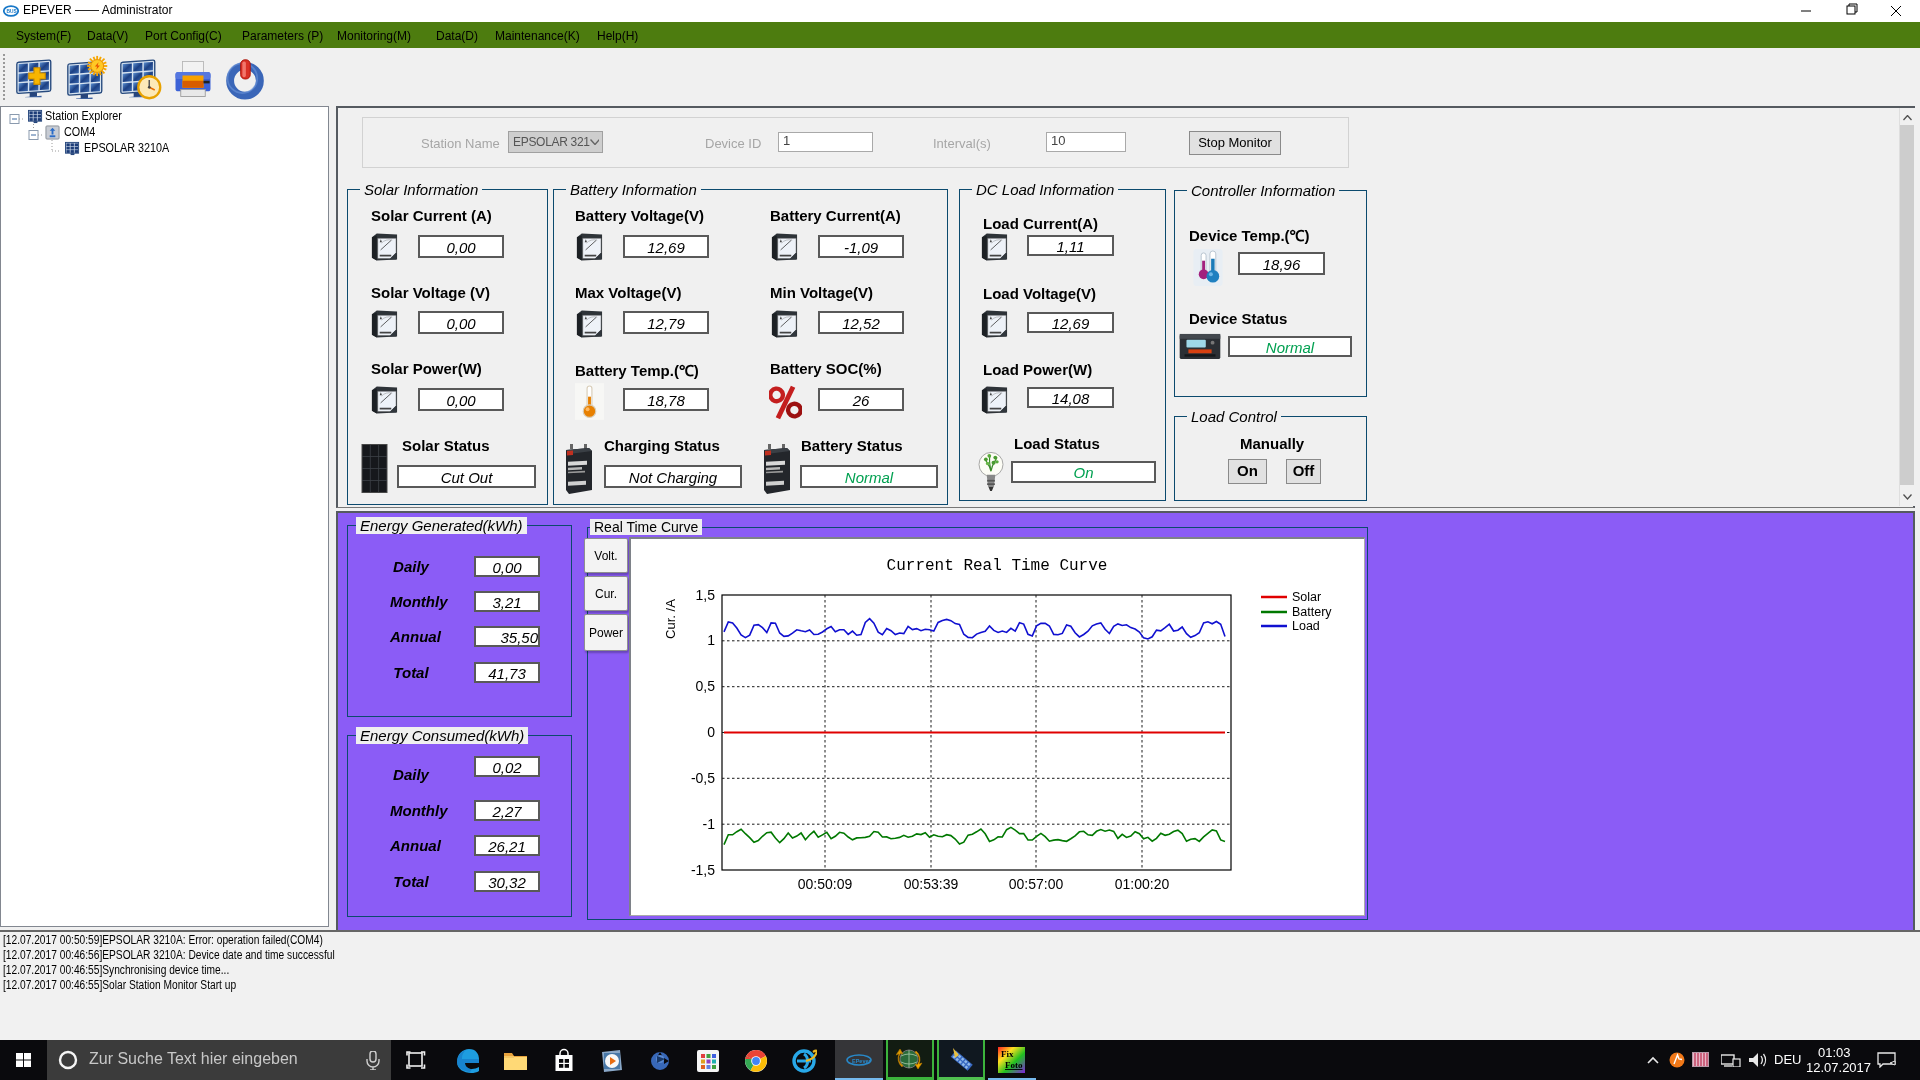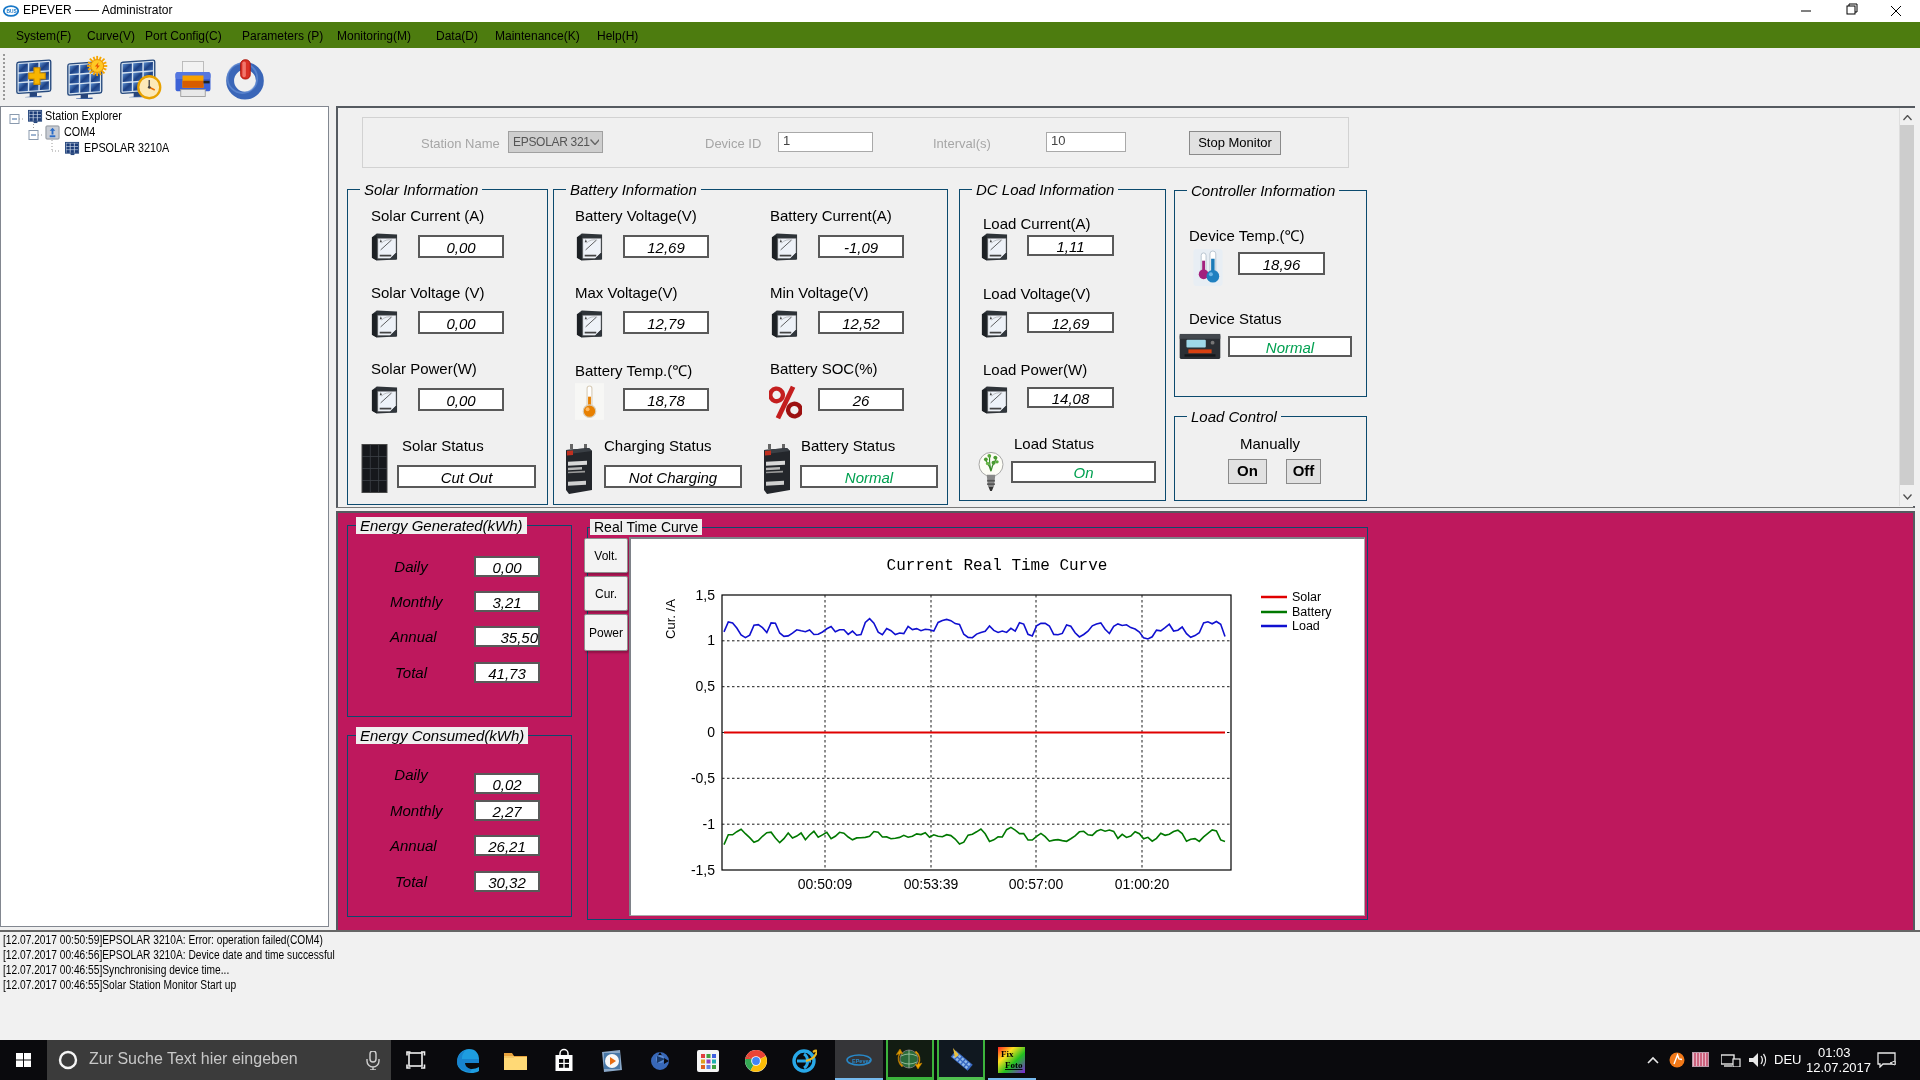--- a/index.html
+++ b/index.html
@@ -6,27 +6,27 @@
 body{font-family:"Liberation Sans",sans-serif;background:#f0f0f0;position:relative;}
 .abs{position:absolute;}
 #titlebar{left:0;top:0;width:1920px;height:22px;background:#fff;}
 #title-text{left:23px;top:3px;font-size:12px;color:#000;}
 #menubar{left:0;top:22px;width:1920px;height:26px;background:#4d7c0f;}
 .menu{position:absolute;top:7px;font-size:12px;color:#000;}
 #toolbar{left:0;top:48px;width:1920px;height:58px;background:#f0f0f0;}
 #treepanel{left:0;top:106px;width:329px;height:821px;background:#fff;border:1px solid #828790;}
 .treerow{position:absolute;font-size:12px;color:#000;white-space:nowrap;transform:scaleX(0.9);transform-origin:0 0;}
 #mainpanel{left:336px;top:106px;width:1579px;height:402px;background:#f0f0f0;border:2px solid #555a60;border-bottom:1px solid #777;}
-#botpanel{left:336px;top:511px;width:1579px;height:473px;background:#be185d;border:2px solid #555a60;}
+#botpanel{left:336px;top:511px;width:1579px;height:473px;background:#8b5cf6;border:2px solid #555a60;}
 #logpanel{left:0;top:930px;width:1920px;height:110px;background:#f1f1f1;border-top:2px solid #666;}
 .logline{position:absolute;left:3px;font-size:12px;color:#000;white-space:nowrap;transform:scaleX(0.85);transform-origin:0 0;}
 #taskbar{left:0;top:1040px;width:1920px;height:40px;background:#0a0a0d;padding-left:6px;}
 .group{position:absolute;border:1px solid #0c4a6e;}
 .gtitle{position:absolute;top:-9px;font-size:15px;font-style:italic;background:#f0f0f0;padding:0 4px;white-space:nowrap;color:#000;}
-.blabel{position:absolute;font-size:15px;font-weight:normal;color:#000;white-space:nowrap;}
+.blabel{position:absolute;font-size:15px;font-weight:bold;color:#000;white-space:nowrap;}
 .vbox{position:absolute;background:#fff;border:2px solid #595959;font-size:15px;font-style:italic;color:#000;text-align:center;white-space:nowrap;}
 .vbox span{position:relative;top:1px;}
 .green{color:#00a050;}
 .graylab{position:absolute;font-size:13px;color:#a6a6a6;white-space:nowrap;}
 .tbox{position:absolute;background:#fff;border:1px solid #a9a9a9;font-size:13px;color:#444;padding-left:4px;}
 .btn{position:absolute;background:#e1e1e1;border:1px solid #8a8a8a;font-size:13px;color:#000;text-align:center;}
 .btn.bold{font-weight:bold;font-size:15px;}
 .tab{position:absolute;background:#f3f3f3;border:1px solid #8f8f8f;border-radius:2px;font-size:12px;color:#000;text-align:center;box-shadow:1px 2px 2px rgba(0,0,0,0.25);}
 #chartbox{position:absolute;left:629px;top:537px;width:736px;height:379px;background:#fff;border-top:2px solid #7e8289;border-left:2px solid #7e8289;border-right:1px solid #aaa;border-bottom:1px solid #aaa;}
 .scroll{position:absolute;left:1899px;top:108px;width:16px;height:398px;background:#f0f0f0;border-left:1px solid #dedede;}
@@ -215,21 +215,21 @@
     <span class="abs" id="title-text">EPEVER —— Administrator</span>
     <svg class="abs" style="left:1795px;top:0" width="120" height="22">
       <line x1="6" y1="11" x2="16" y2="11" stroke="#000" stroke-width="1"></line>
       <rect x="52" y="6" width="8" height="8" fill="none" stroke="#000" stroke-width="1"></rect>
       <path d="M54 6 v-2 h8 v8 h-2" fill="none" stroke="#000" stroke-width="1"></path>
       <path d="M96 6 l10 10 M106 6 l-10 10" stroke="#000" stroke-width="1"></path>
     </svg>
   </div>
 <div class="abs" id="menubar">
     <span class="menu" style="left:16px">System(F)</span>
-    <span class="menu" style="left:87px">Curve(V)</span>
+    <span class="menu" style="left:87px">Data(V)</span>
     <span class="menu" style="left:145px">Port Config(C)</span>
     <span class="menu" style="left:242px">Parameters (P)</span>
     <span class="menu" style="left:337px">Monitoring(M)</span>
     <span class="menu" style="left:436px">Data(D)</span>
     <span class="menu" style="left:495px">Maintenance(K)</span>
     <span class="menu" style="left:597px">Help(H)</span>
   </div>
 <div class="abs" id="toolbar">
     <div class="abs" style="left:3px;top:4px;width:2px;height:50px;background-image:repeating-linear-gradient(#f0f0f0 0 2px,#999 2px 4px);"></div>
     <svg class="abs" style="left:15px;top:9px" width="44" height="44">
@@ -411,21 +411,21 @@
     <span class="blabel" style="left:52px;top:80px;font-style:italic;font-size:15px;width:42px;text-align:center;">Monthly</span>
     <div class="vbox" style="left:136px;top:78px;width:66px;height:21px;line-height:17px;"><span>3,21</span></div>
     <span class="blabel" style="left:52px;top:115px;font-style:italic;font-size:15px;width:42px;text-align:center;">Annual</span>
     <div class="vbox" style="left:136px;top:113px;width:66px;height:21px;line-height:17px;text-align:right;"><span>35,50</span></div>
     <span class="blabel" style="left:52px;top:151px;font-style:italic;font-size:15px;width:42px;text-align:center;">Total</span>
     <div class="vbox" style="left:136px;top:149px;width:66px;height:21px;line-height:17px;"><span>41,73</span></div>
     <div class="group" style="left:9px;top:222px;width:225px;height:182px;">
       <span class="gtitle" style="left:8px">Energy Consumed(kWh)</span>
     </div>
     <span class="blabel" style="left:52px;top:253px;font-style:italic;font-size:15px;width:42px;text-align:center;">Daily</span>
-    <div class="vbox" style="left:136px;top:260px;width:66px;height:21px;line-height:17px;"><span>0,02</span></div>
+    <div class="vbox" style="left:136px;top:243px;width:66px;height:21px;line-height:17px;"><span>0,02</span></div>
     <span class="blabel" style="left:52px;top:289px;font-style:italic;font-size:15px;width:42px;text-align:center;">Monthly</span>
     <div class="vbox" style="left:136px;top:287px;width:66px;height:21px;line-height:17px;"><span>2,27</span></div>
     <span class="blabel" style="left:52px;top:324px;font-style:italic;font-size:15px;width:42px;text-align:center;">Annual</span>
     <div class="vbox" style="left:136px;top:322px;width:66px;height:21px;line-height:17px;"><span>26,21</span></div>
     <span class="blabel" style="left:52px;top:360px;font-style:italic;font-size:15px;width:42px;text-align:center;">Total</span>
     <div class="vbox" style="left:136px;top:358px;width:66px;height:21px;line-height:17px;"><span>30,32</span></div>
     <div class="group" style="left:249px;top:14px;width:781px;height:393px;">
       <span class="gtitle" style="left:2px;font-style:normal;font-size:14px;">Real Time Curve</span>
     </div>
     <div class="tab" style="left:246px;top:25px;width:44px;height:35px;line-height:35px;">Volt.</div>

